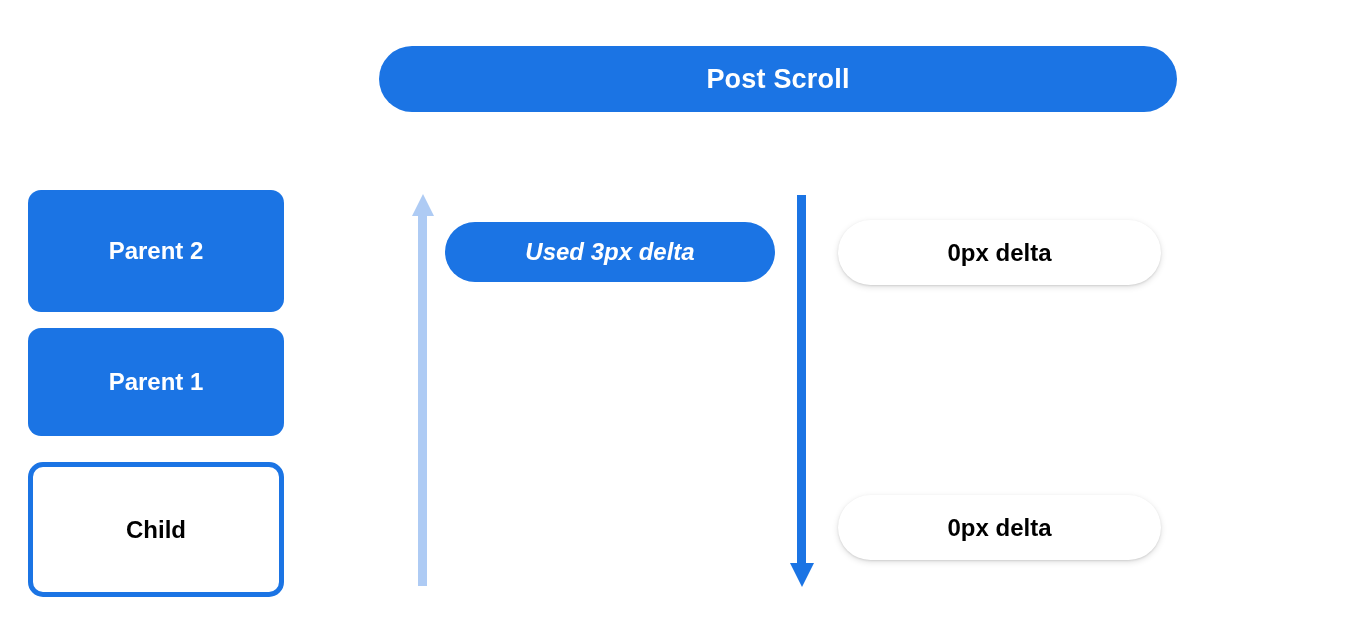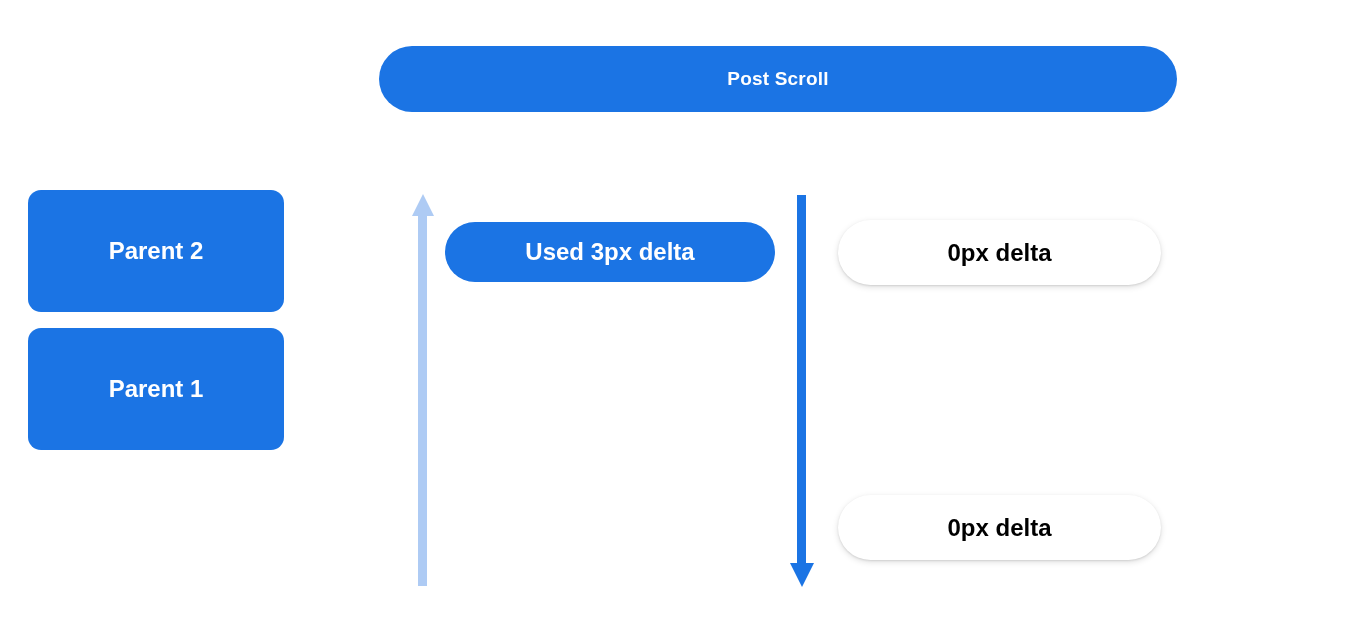--- a/index.html
+++ b/index.html
@@ -27,21 +27,21 @@
     width: 798px;
     height: 66px;
     background: #1b74e4;
     border-radius: 33px;
     display: flex;
     align-items: center;
     justify-content: center;
   }
   .header-banner .title {
     color: #ffffff;
-    font-size: 19px;
+    font-size: 27px;
     font-weight: bold;
     letter-spacing: 0.2px;
     white-space: nowrap;
   }
 
   
   .node-box {
     position: absolute;
     left: 28px;
     width: 256px;
@@ -64,21 +64,21 @@
   }
   .node-box.outlined {
     background: #ffffff;
     border: 5px solid #1b74e4;
     border-radius: 15px;
   }
   .node-box.outlined .node-label {
     color: #000000;
   }
   .node-parent2 { top: 190px;  height: 122px; }
-  .node-parent1 { top: 328px;  height: 122px; }
+  .node-parent1 { top: 328px;  height: 108px; }
   .node-child   { top: 462px;  height: 135px; }
 
   
   .arrow {
     position: absolute;
   }
   .arrow-up-track {
     left: 418px;
     top: 212px;
     width: 9px;
@@ -123,20 +123,21 @@
     font-size: 24px;
     font-weight: bold;
     white-space: nowrap;
   }
   .pill.blue {
     left: 445px;
     width: 330px;
     height: 60px;
     background: #1b74e4;
     border-radius: 30px;
+    font-style: italic;
   }
   .pill.blue .pill-label {
     color: #ffffff;
   }
   .pill-used-delta { top: 222px; }
   .pill-no-delta   { top: 361px; }
 
   
   .pill.white {
     left: 838px;
@@ -163,20 +164,23 @@
   </div>
 
   <div class="node-box filled node-parent2">
     <span class="node-label">Parent 2</span>
   </div>
 
   <div class="node-box filled node-parent1">
     <span class="node-label">Parent 1</span>
   </div>
 
+  <div class="node-box outlined node-child">
+    <span class="node-label">Child</span>
+  </div>
 
   <div class="arrow arrow-up-head"></div>
   <div class="arrow arrow-up-track"></div>
 
   <div class="arrow arrow-down-track"></div>
   <div class="arrow arrow-down-head"></div>
 
   <div class="pill blue pill-used-delta">
     <span class="pill-label">Used 3px delta</span>
   </div>

